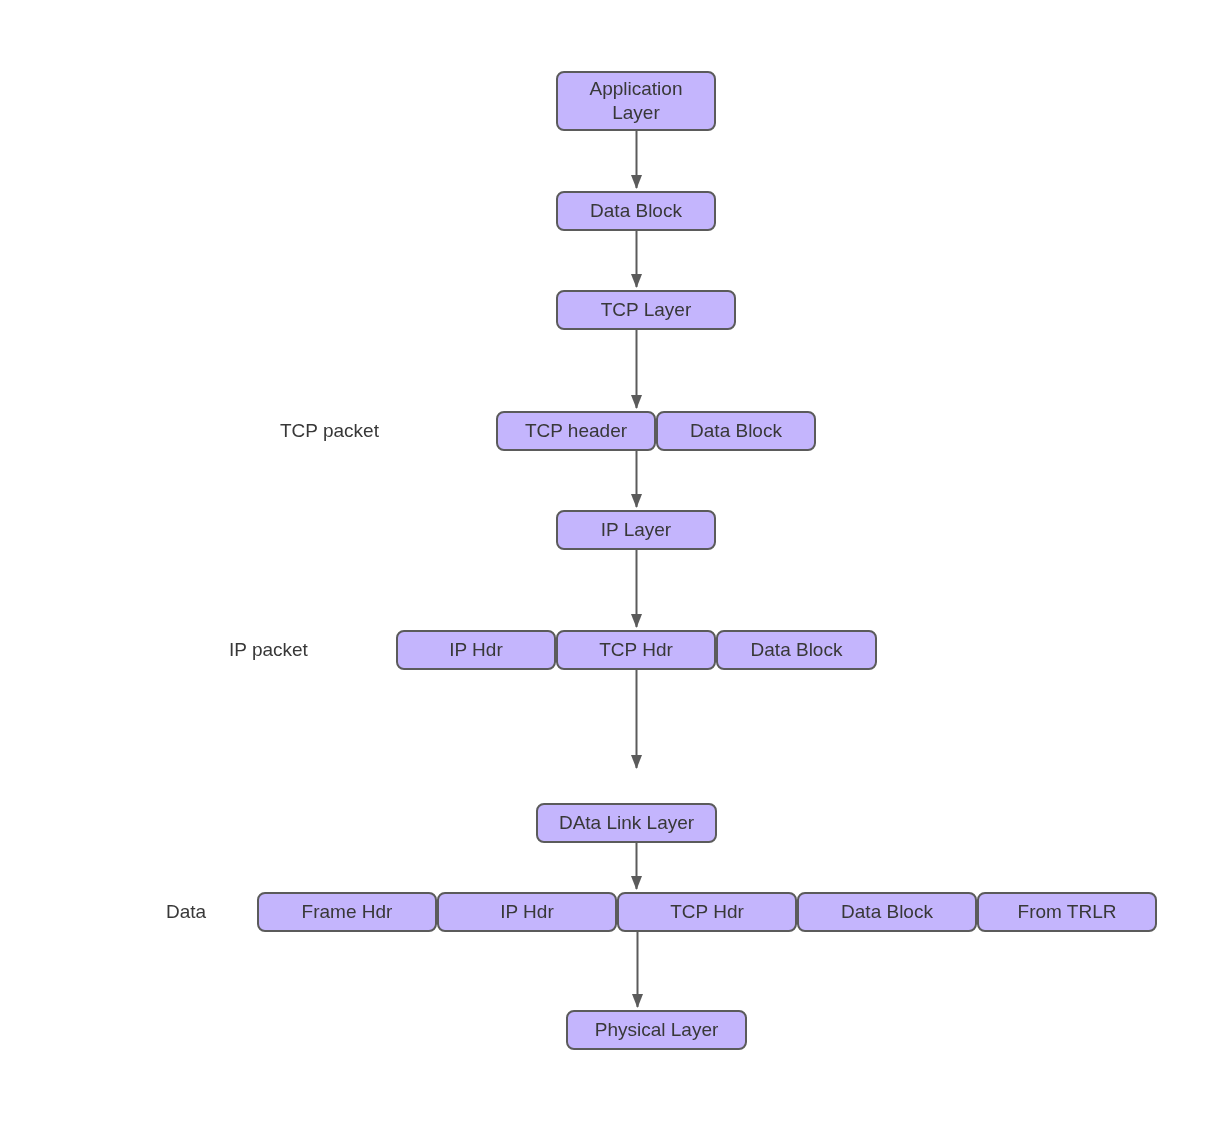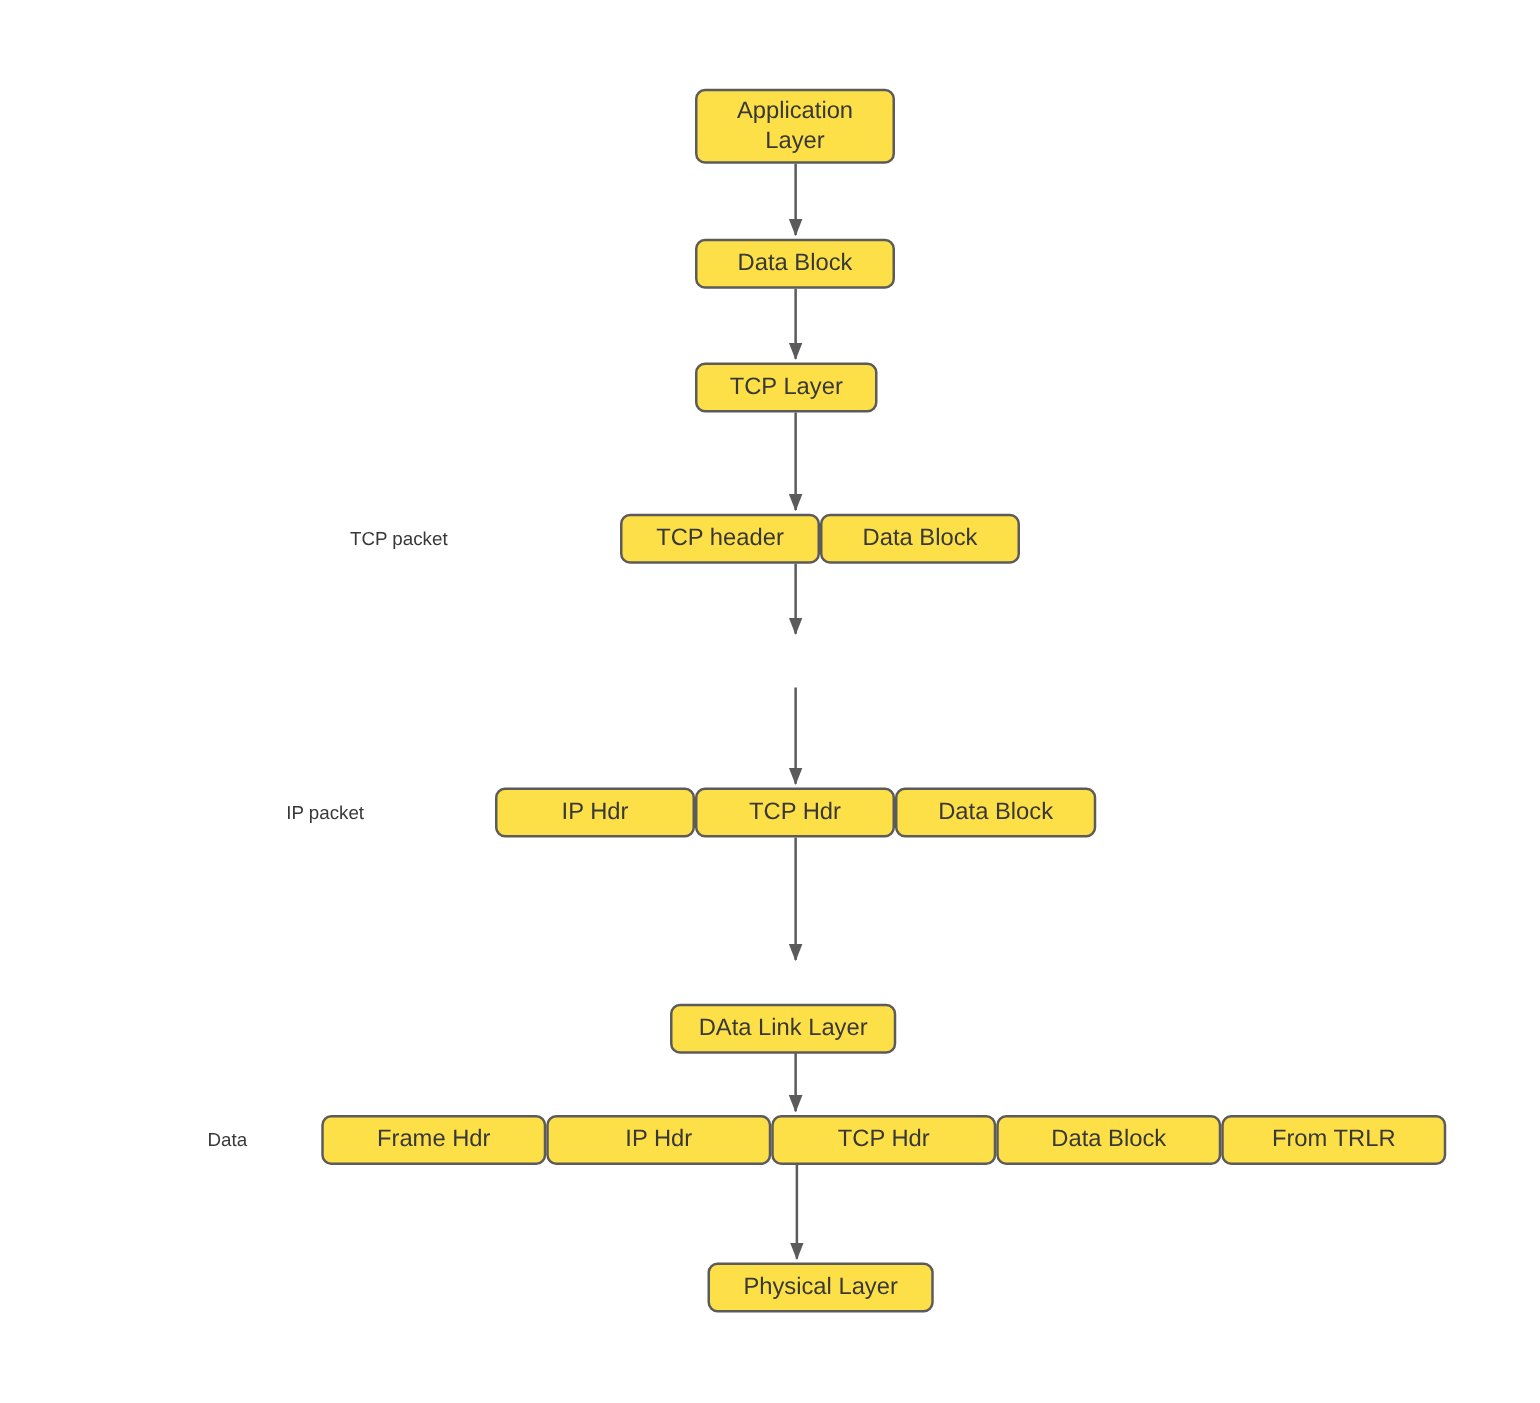--- a/index.html
+++ b/index.html
@@ -8,36 +8,36 @@
     width: 1232px;
     height: 1122px;
     background: #ffffff;
     font-family: "Liberation Sans", sans-serif;
     color: #383838;
     overflow: hidden;
   }
   .node {
     position: absolute;
     box-sizing: border-box;
-    background: #fde047;
+    background: #c4b5fd;
     border: 2px solid #5b5b5b;
     border-radius: 8px;
     display: flex;
     align-items: center;
     justify-content: center;
     text-align: center;
     font-size: 19px;
     line-height: 1.25;
     white-space: pre-line;
   }
   .rowlabel {
     position: absolute;
     display: flex;
     align-items: center;
-    font-size: 15px;
+    font-size: 19px;
     white-space: nowrap;
   }
   svg.arrows {
     position: absolute;
     left: 0; top: 0;
     width: 1232px; height: 1122px;
     pointer-events: none;
   }
 </style>
 </head>
@@ -59,26 +59,27 @@
     <line x1="636.5" y1="670" x2="636.5" y2="768" stroke="#5b5b5b" stroke-width="2" marker-end="url(#ah)"></line>
     <line x1="636.5" y1="811" x2="636.5" y2="889" stroke="#5b5b5b" stroke-width="2" marker-end="url(#ah)"></line>
     <line x1="637.5" y1="932" x2="637.5" y2="1007" stroke="#5b5b5b" stroke-width="2" marker-end="url(#ah)"></line>
   </svg>
 
   <div class="node" style="left:556px; top:71px; width:160px; height:60px;">Application
 Layer</div>
 
   <div class="node" style="left:556px; top:191px; width:160px; height:40px;">Data Block</div>
 
-  <div class="node" style="left:556px; top:290px; width:146px; height:40px;">TCP Layer</div>
+  <div class="node" style="left:556px; top:290px; width:180px; height:40px;">TCP Layer</div>
 
   <div class="rowlabel" style="left:280px; top:411px; height:40px;">TCP packet</div>
   <div class="node" style="left:496px; top:411px; width:160px; height:40px;">TCP header</div>
   <div class="node" style="left:656px; top:411px; width:160px; height:40px;">Data Block</div>
 
+  <div class="node" style="left:556px; top:510px; width:160px; height:40px;">IP Layer</div>
 
   <div class="rowlabel" style="left:229px; top:630px; height:40px;">IP packet</div>
   <div class="node" style="left:396px; top:630px; width:160px; height:40px;">IP Hdr</div>
   <div class="node" style="left:556px; top:630px; width:160px; height:40px;">TCP Hdr</div>
   <div class="node" style="left:716px; top:630px; width:161px; height:40px;">Data Block</div>
 
   <div class="node" style="left:536px; top:771px; width:181px; height:40px;margin-top:32px;">DAta Link Layer</div>
 
   <div class="rowlabel" style="left:166px; top:892px; height:40px;">Data</div>
   <div class="node" style="left:257px; top:892px; width:180px; height:40px;">Frame Hdr</div>

